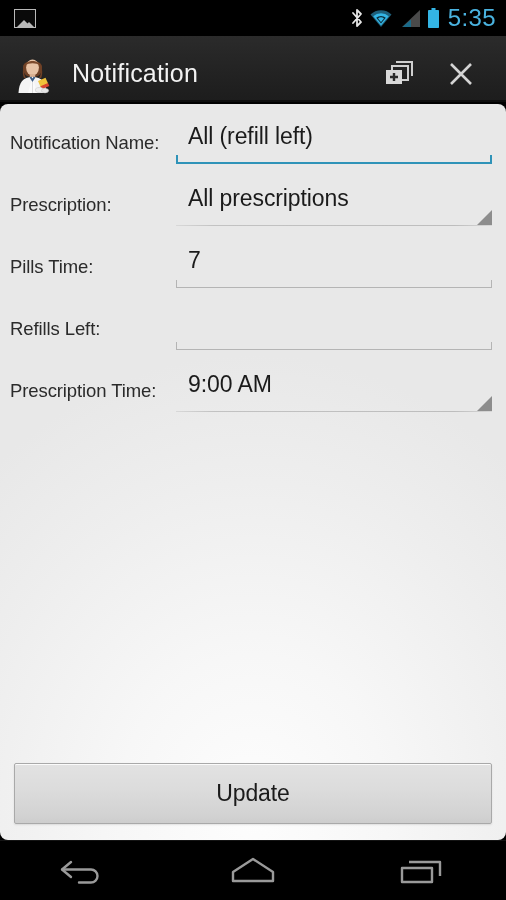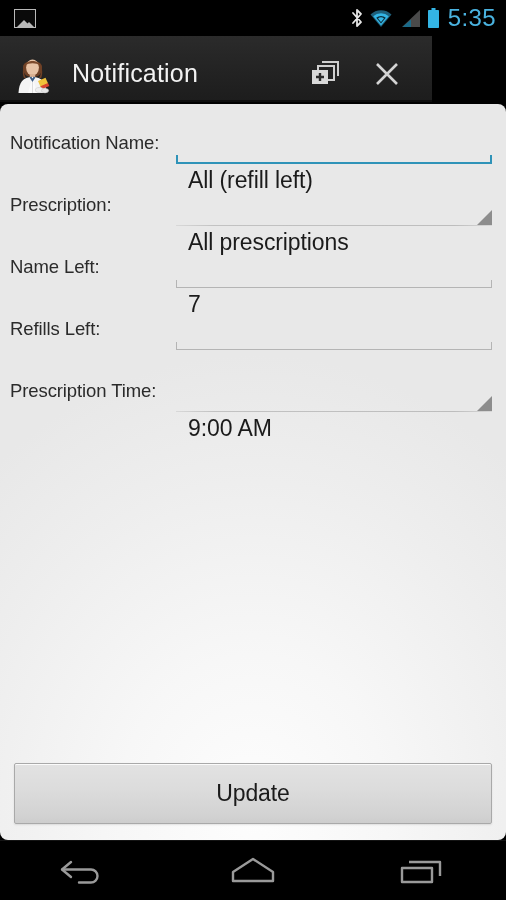--- a/index.html
+++ b/index.html
@@ -72,21 +72,21 @@
   }
   .bt-icon { width: 12px; height: 20px; }
   .wifi-icon { width: 24px; height: 19px; }
   .sig-icon  { width: 22px; height: 19px; }
   .batt-icon { width: 13px; height: 21px; }
 
   
   .action-bar {
     position: absolute;
     top: 36px; left: 0;
-    width: 432px;
+    width: 506px;
     height: 66px;
     background: linear-gradient(to bottom, #2b2b2b 0%, #232323 55%, #1d1d1d 100%);
     border-bottom: 2px solid #0d0d0d;
     display: flex;
     align-items: center;
     padding: 11px 14px 0 12px;
   }
   .app-icon {
     width: 42px; height: 42px;
     position: relative;
@@ -156,21 +156,20 @@
   }
   .field-text {
     position: absolute;
     left: 12px;
     top: 6px;
     font-size: 23px;
     color: #1b1b1b;
     line-height: 1.25;
     letter-spacing: -0.1px;
     white-space: nowrap;
-    margin-top: 44px;
   }
 
   
   .ul-gray {
     position: absolute;
     left: 0; right: 0; bottom: 6px;
     height: 8px;
     border-bottom: 1.4px solid #b4b4b4;
     border-left: 1.4px solid #b4b4b4;
     border-right: 1.4px solid #b4b4b4;
@@ -334,21 +333,21 @@
       <div class="row">
         <div class="row-label">Prescription:</div>
         <div class="field">
           <span class="field-text">All prescriptions</span>
           <span class="ul-spin"></span>
           <span class="spin-arrow"></span>
         </div>
       </div>
 
       <div class="row">
-        <div class="row-label">Name Left:</div>
+        <div class="row-label">Pills Time:</div>
         <div class="field">
           <span class="field-text">7</span>
           <span class="ul-gray"></span>
         </div>
       </div>
 
       <div class="row">
         <div class="row-label">Refills Left:</div>
         <div class="field">
           <span class="field-text"></span>

